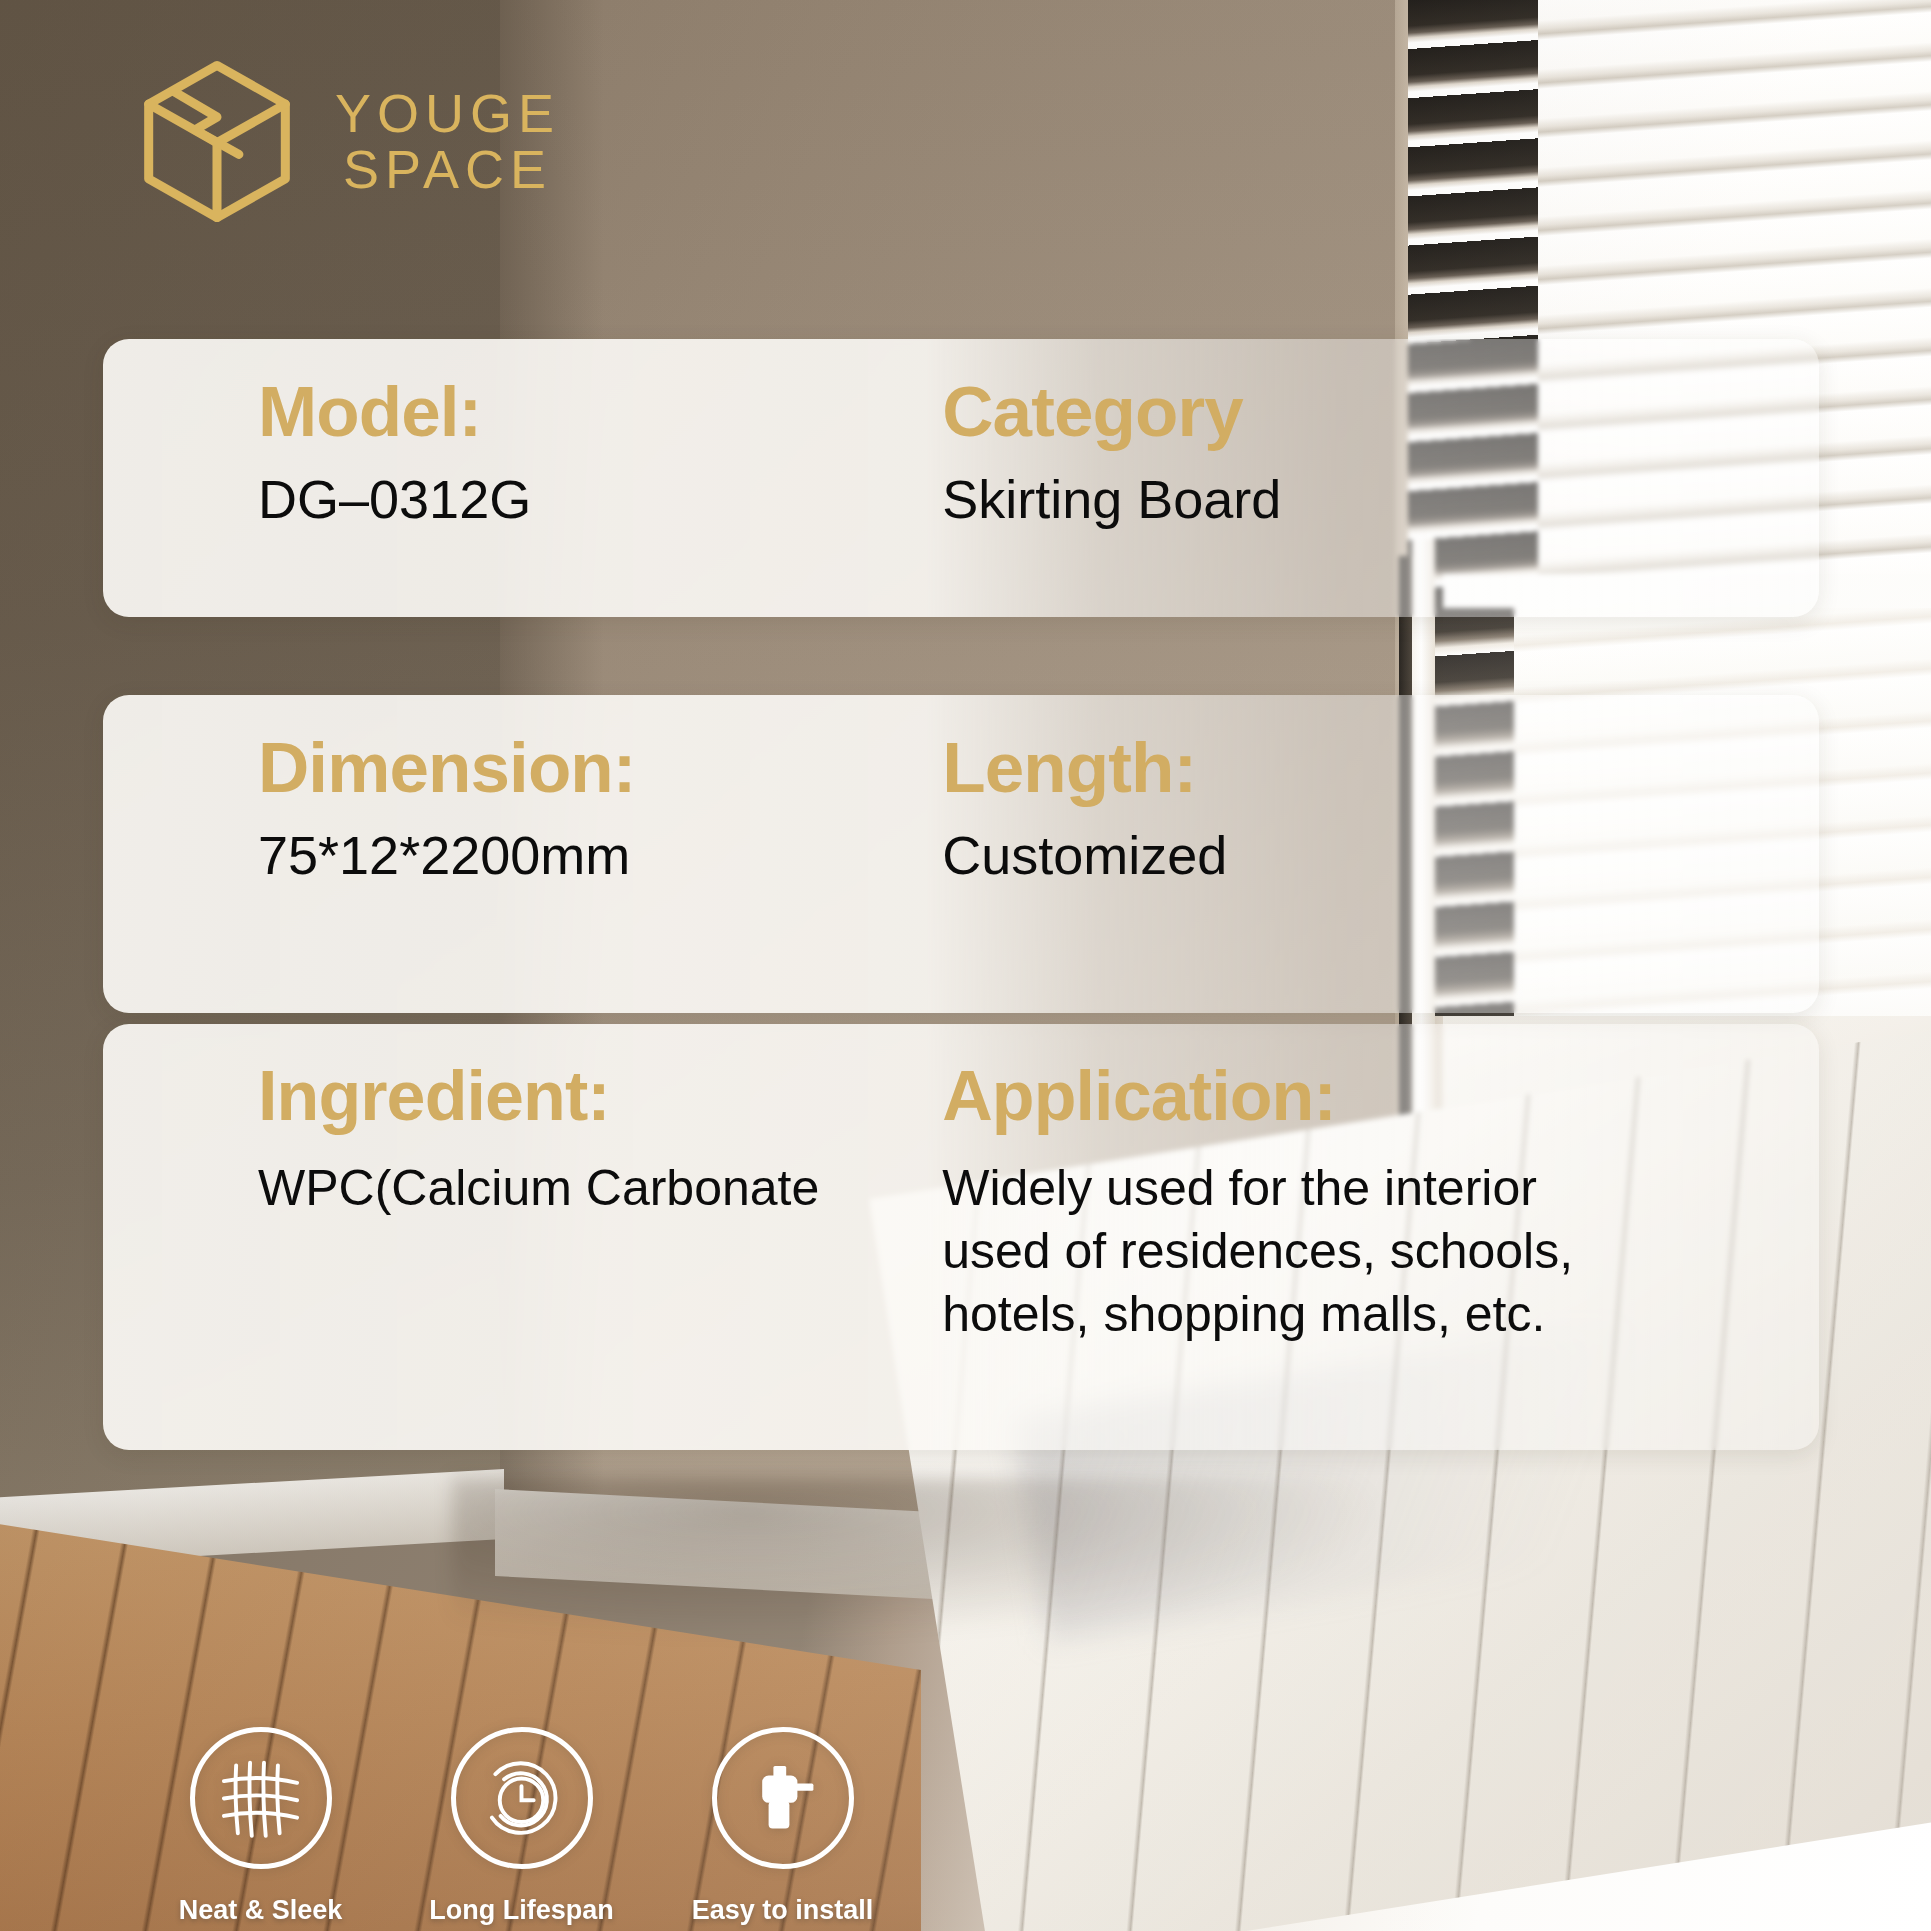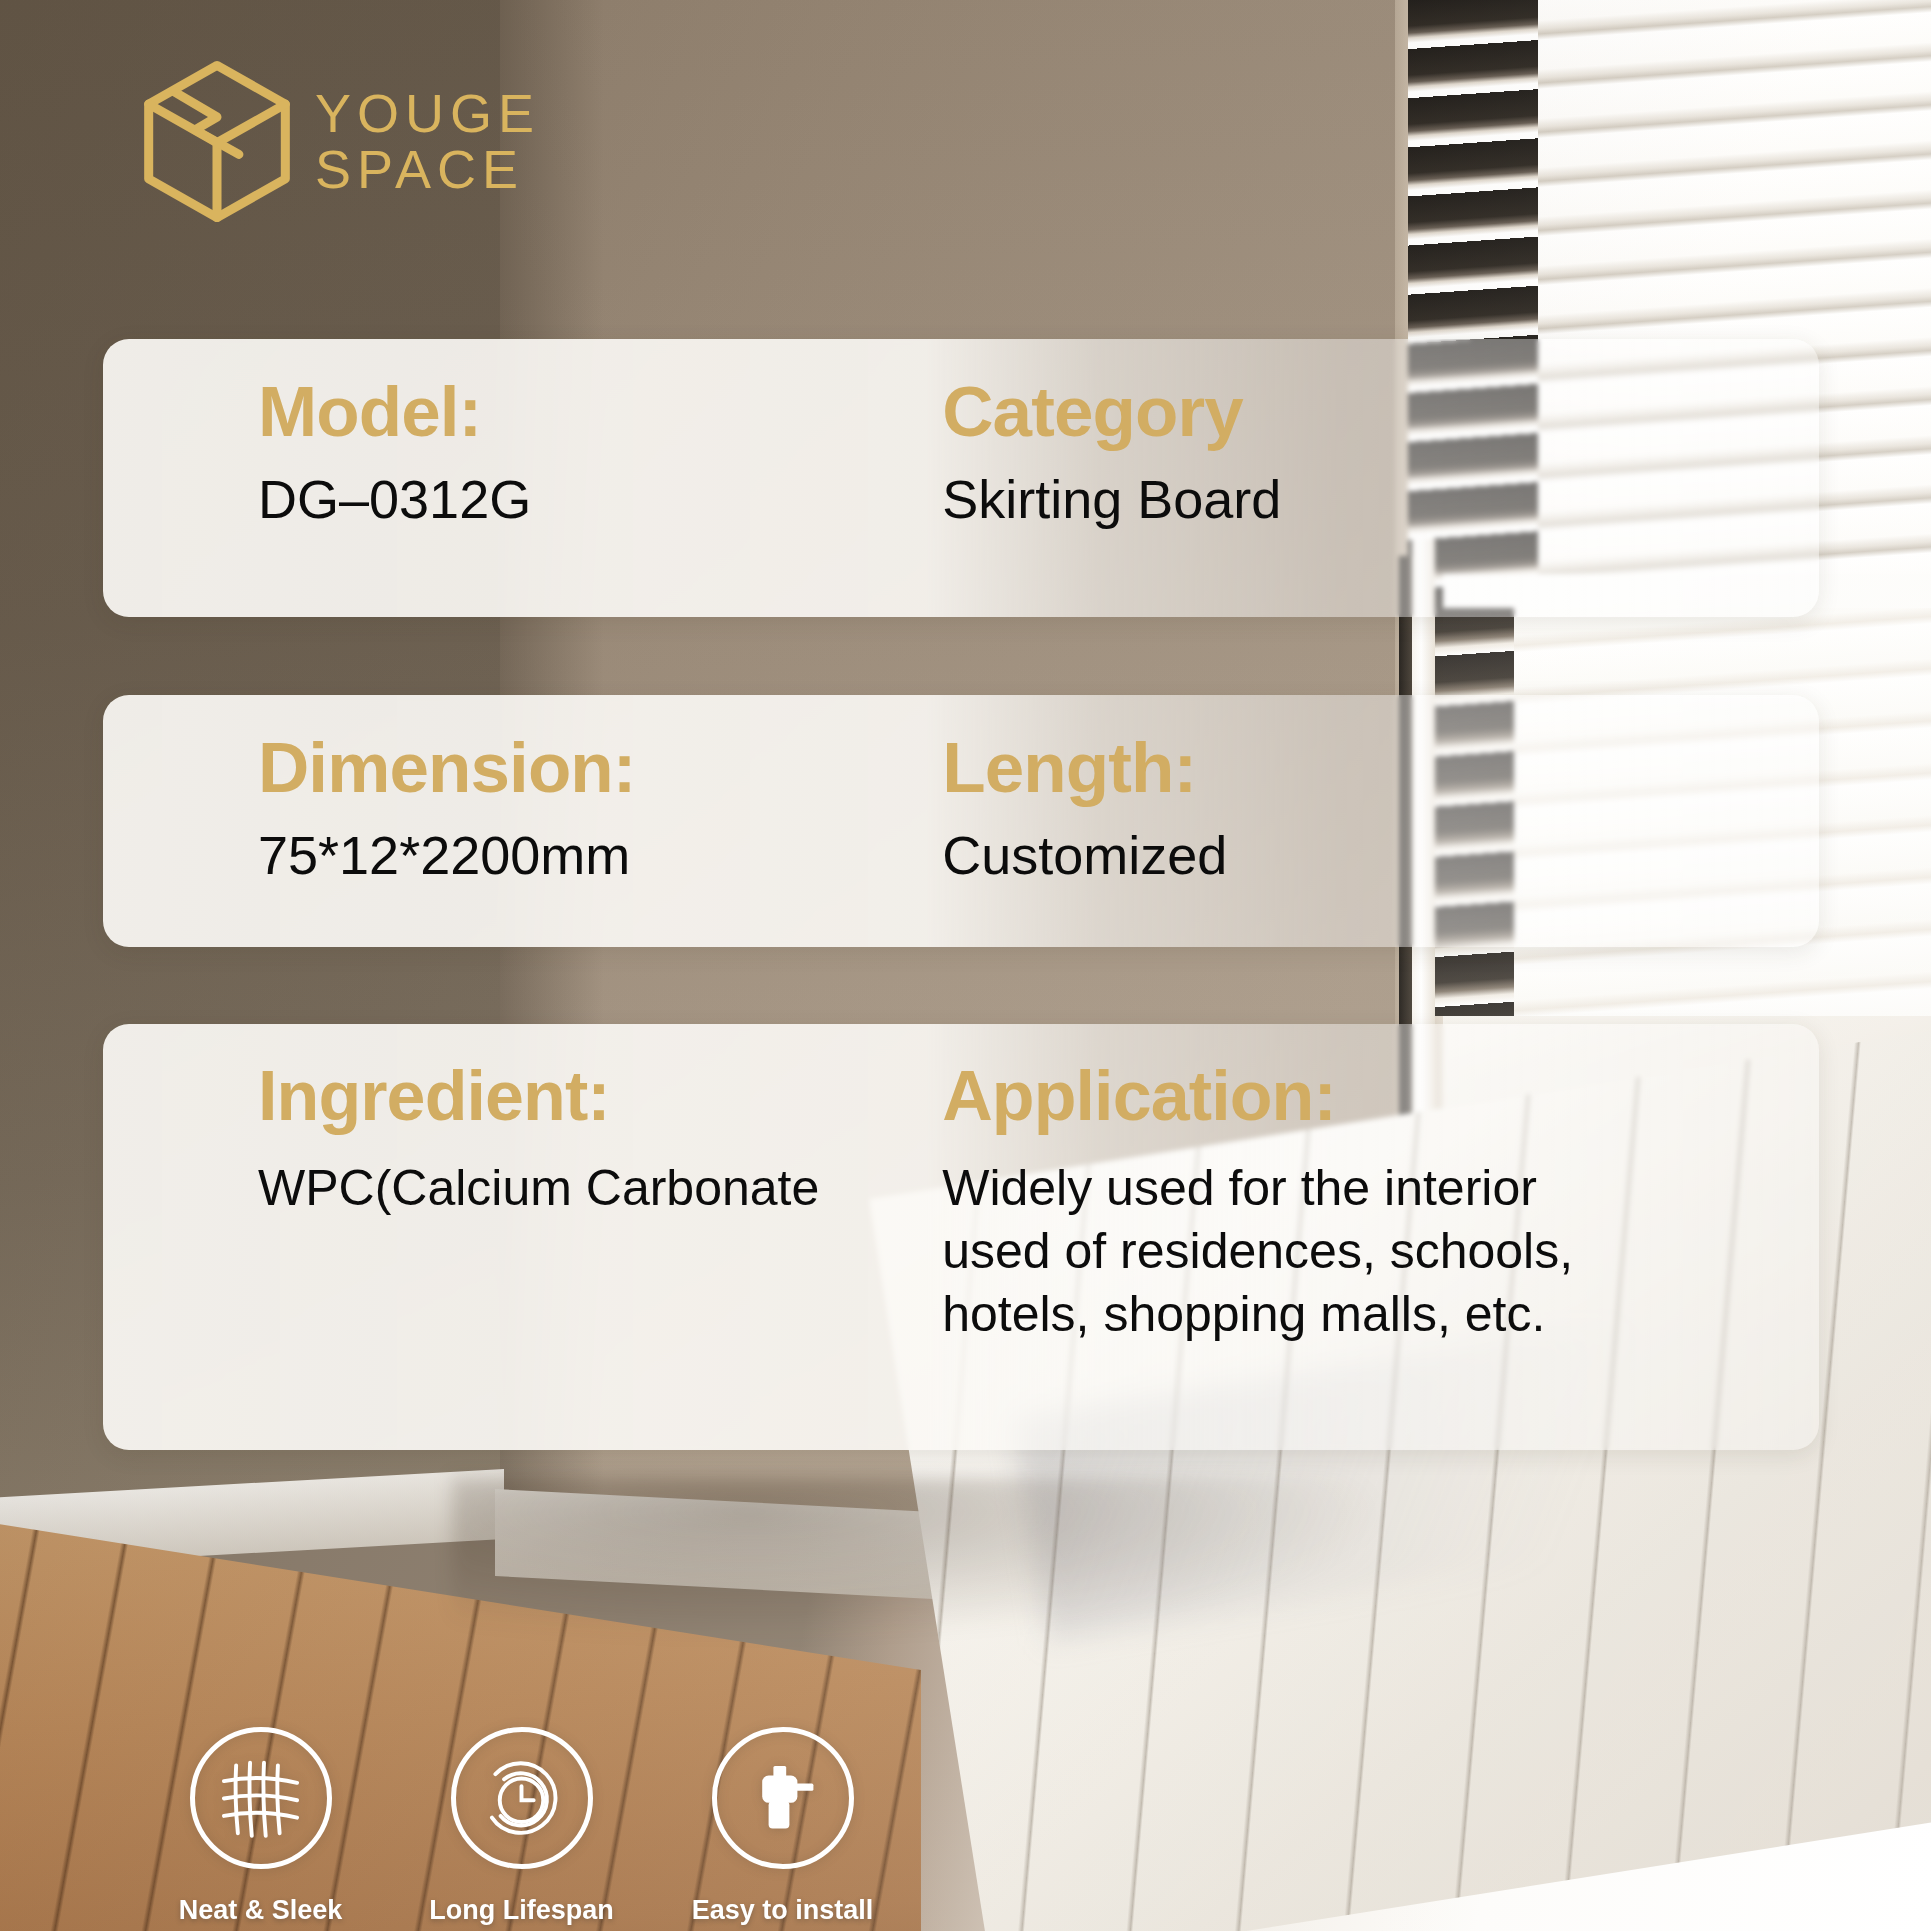--- a/index.html
+++ b/index.html
@@ -88,38 +88,38 @@
   
   .corner-shadow{position:absolute;left:452px;top:1477px;width:991px;height:174px;
     background:radial-gradient(ellipse at 30% 20%,rgba(50,35,20,.35),rgba(50,35,20,0) 65%);
     filter:blur(8.7px);}
 
   
   .grade{position:absolute;inset:0;pointer-events:none;
     background:linear-gradient(115deg,rgba(60,45,28,.22) 0%,rgba(60,45,28,.05) 30%,rgba(255,250,240,.10) 65%,rgba(255,255,255,.18) 100%);}
 
   
-  .logo{position:absolute;left:139px;top:59px;display:flex;align-items:center;gap:20px;}
+  .logo{position:absolute;left:139px;top:59px;display:flex;align-items:center;gap:40px;text-align:center;}
   .logo-mark{width:156px;height:165px;}
   .logo-text{color:#d9b45e;font-size:54px;font-weight:400;letter-spacing:6px;line-height:1.02;}
   .logo-text div{white-space:nowrap;}
 
   
   .card{position:absolute;left:103px;width:1716px;border-radius:26px;
     background:linear-gradient(90deg,
         rgba(250,248,244,.93) 0%,
         rgba(250,248,244,.90) 48%,
         rgba(252,251,248,.62) 58%,
         rgba(255,255,255,.42) 72%,
         rgba(255,255,255,.30) 100%);
     backdrop-filter:blur(2.6px);
     box-shadow:0 5.2px 22.6px rgba(60,45,30,.10);
     display:flex;box-sizing:border-box;padding:35px 0 40px 0;}
   .card-1{top:339px;height:278px;}
-  .card-2{top:695px;height:252px;}
+  .card-2{top:695px;height:318px;}
   .card-3{top:1024px;height:426px;}
 
   .col{box-sizing:border-box;}
   .col-a{width:795px;padding-left:139px;margin-left:16px;}
   .col-b{width:921px;padding-left:35px;}
 
   .field-label{color:#d2ad63;font-weight:700;line-height:1.08;
     font-size:71px;letter-spacing:-0.9px;}
   .card-3 .field-label{font-size:70px;}
   .field-value{color:#0c0c0c;font-weight:400;line-height:1.26;

